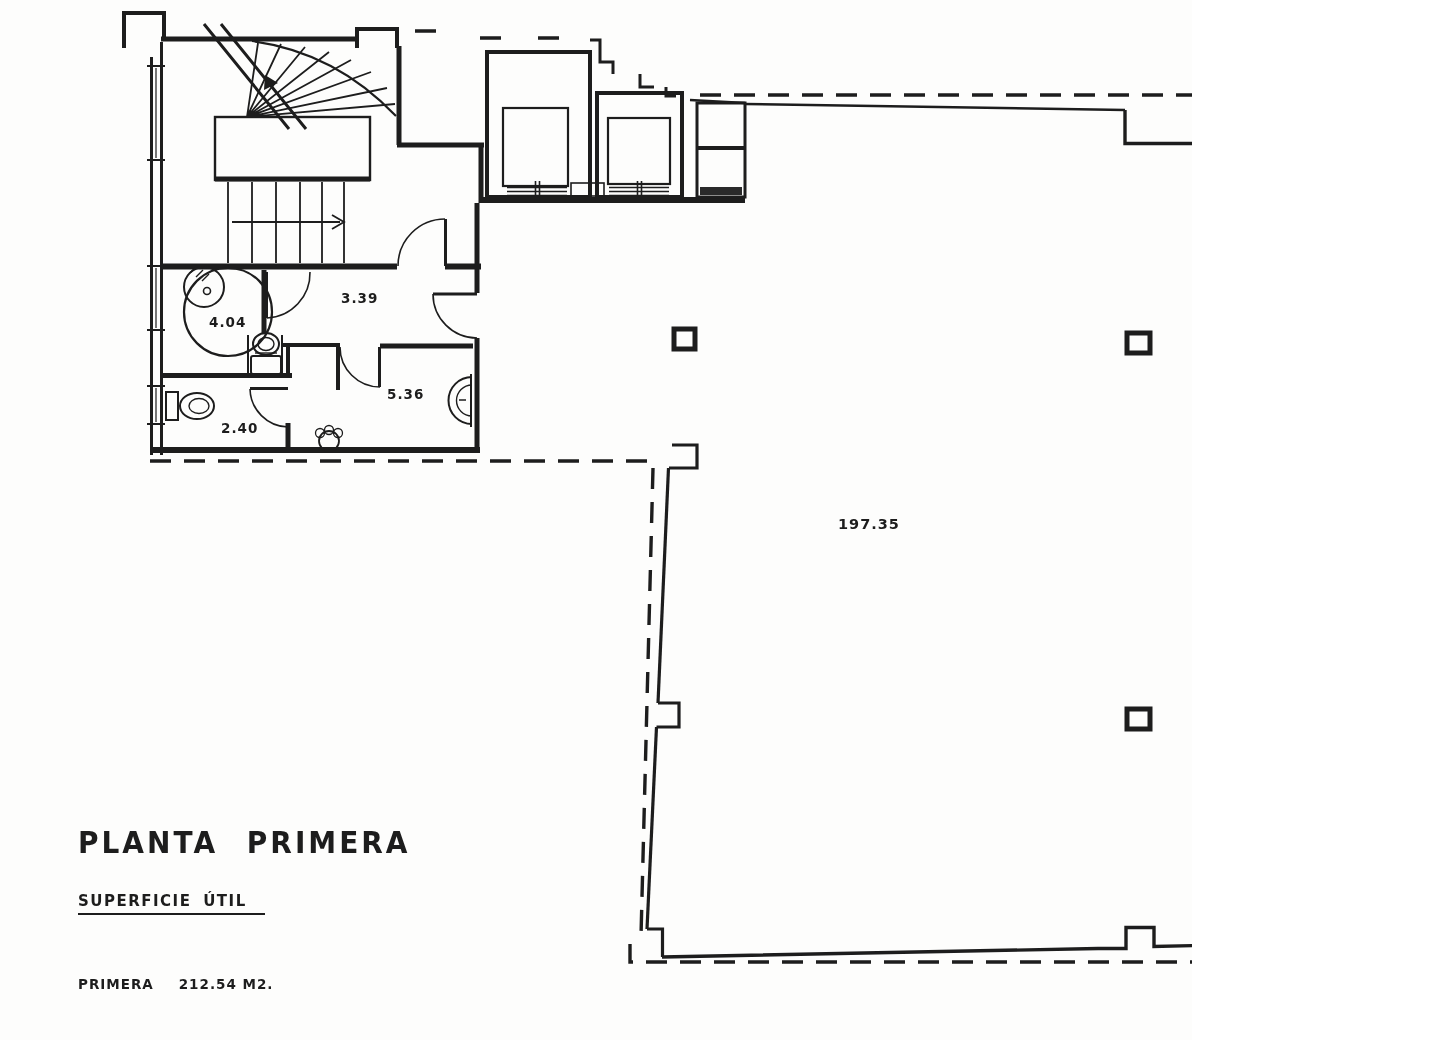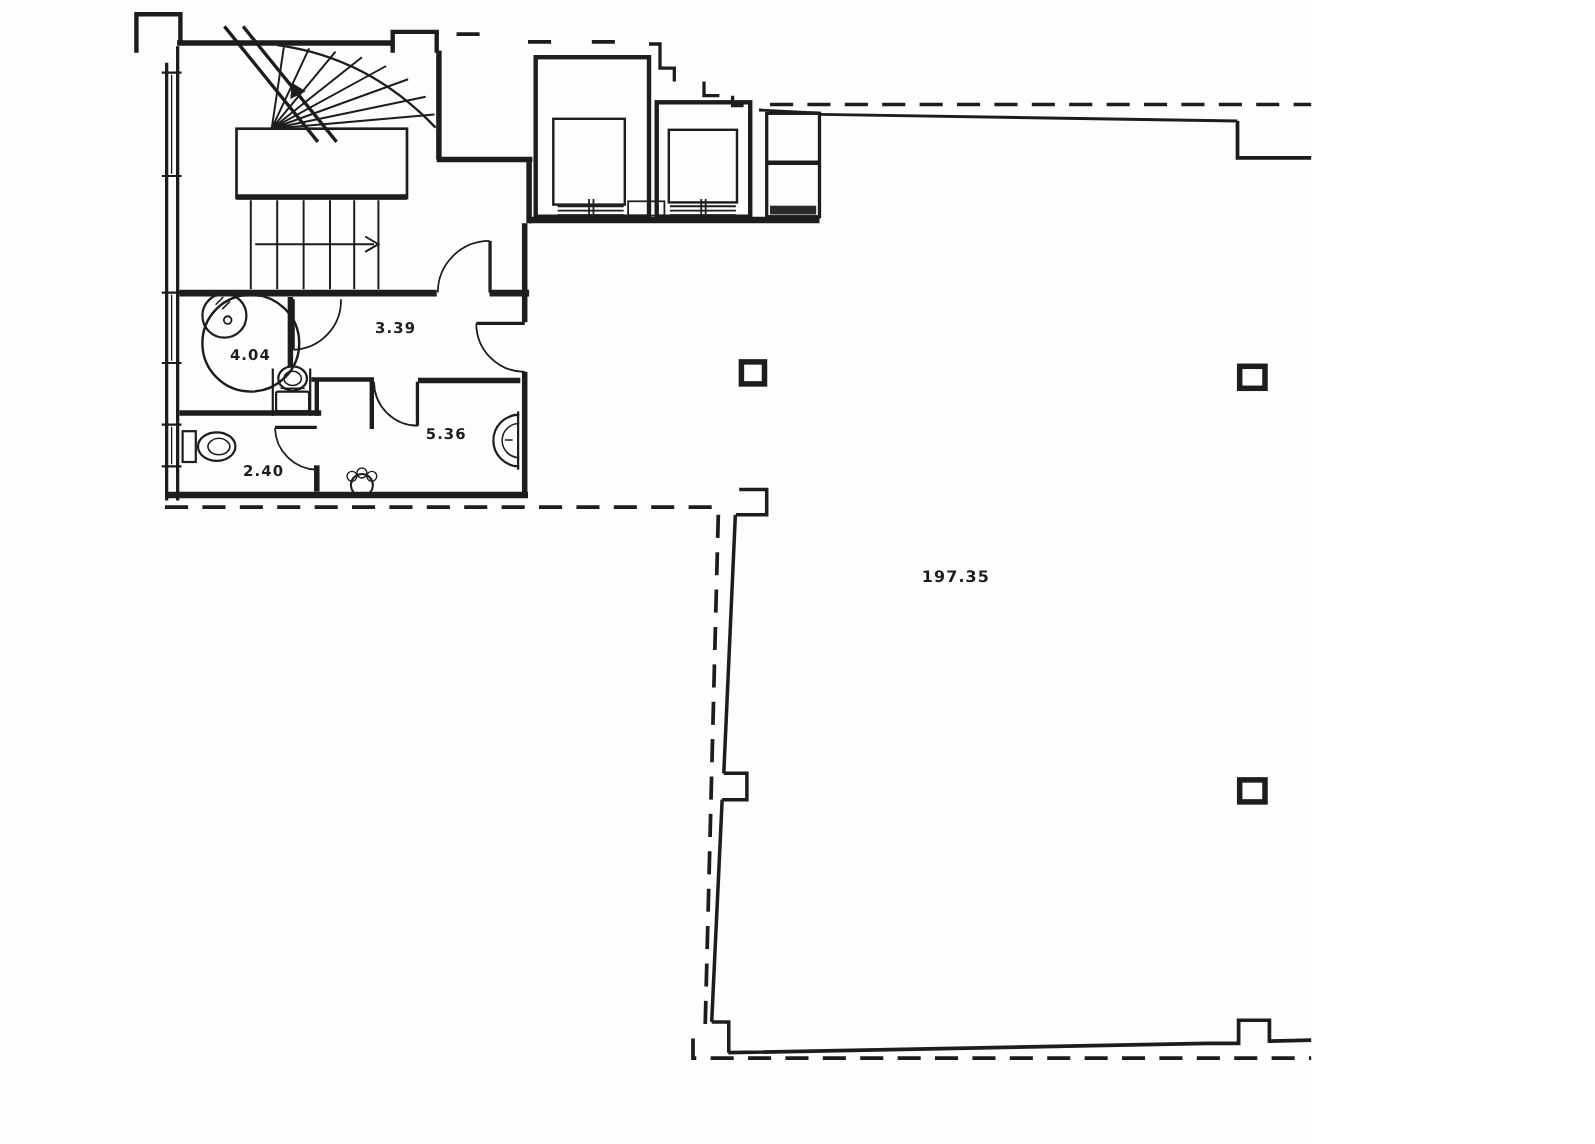--- a/index.html
+++ b/index.html
@@ -198,14 +198,22 @@
 
     <g>
       <text class="roomlbl" x="341" y="303" font-size="13.5">3.39</text>
       <text class="roomlbl" x="209" y="327" font-size="13.5">4.04</text>
       <text class="roomlbl" x="387" y="399" font-size="13.5">5.36</text>
       <text class="roomlbl" x="221" y="433" font-size="13.5">2.40</text>
       <text class="roomlbl" x="838" y="529" font-size="14.5">197.35</text>
     </g>
   </svg>
 
+  <div class="titleblock">
+    <div class="plan-title">PLANTA PRIMERA</div>
+    <div class="legend-heading">SUPERFICIE ÚTIL</div>
+    <div class="area-row">
+      <span class="floor">PRIMERA</span>
+      <span class="value">212.54 M2.</span>
+    </div>
+  </div>
 
 </div>
 
 </body></html>

